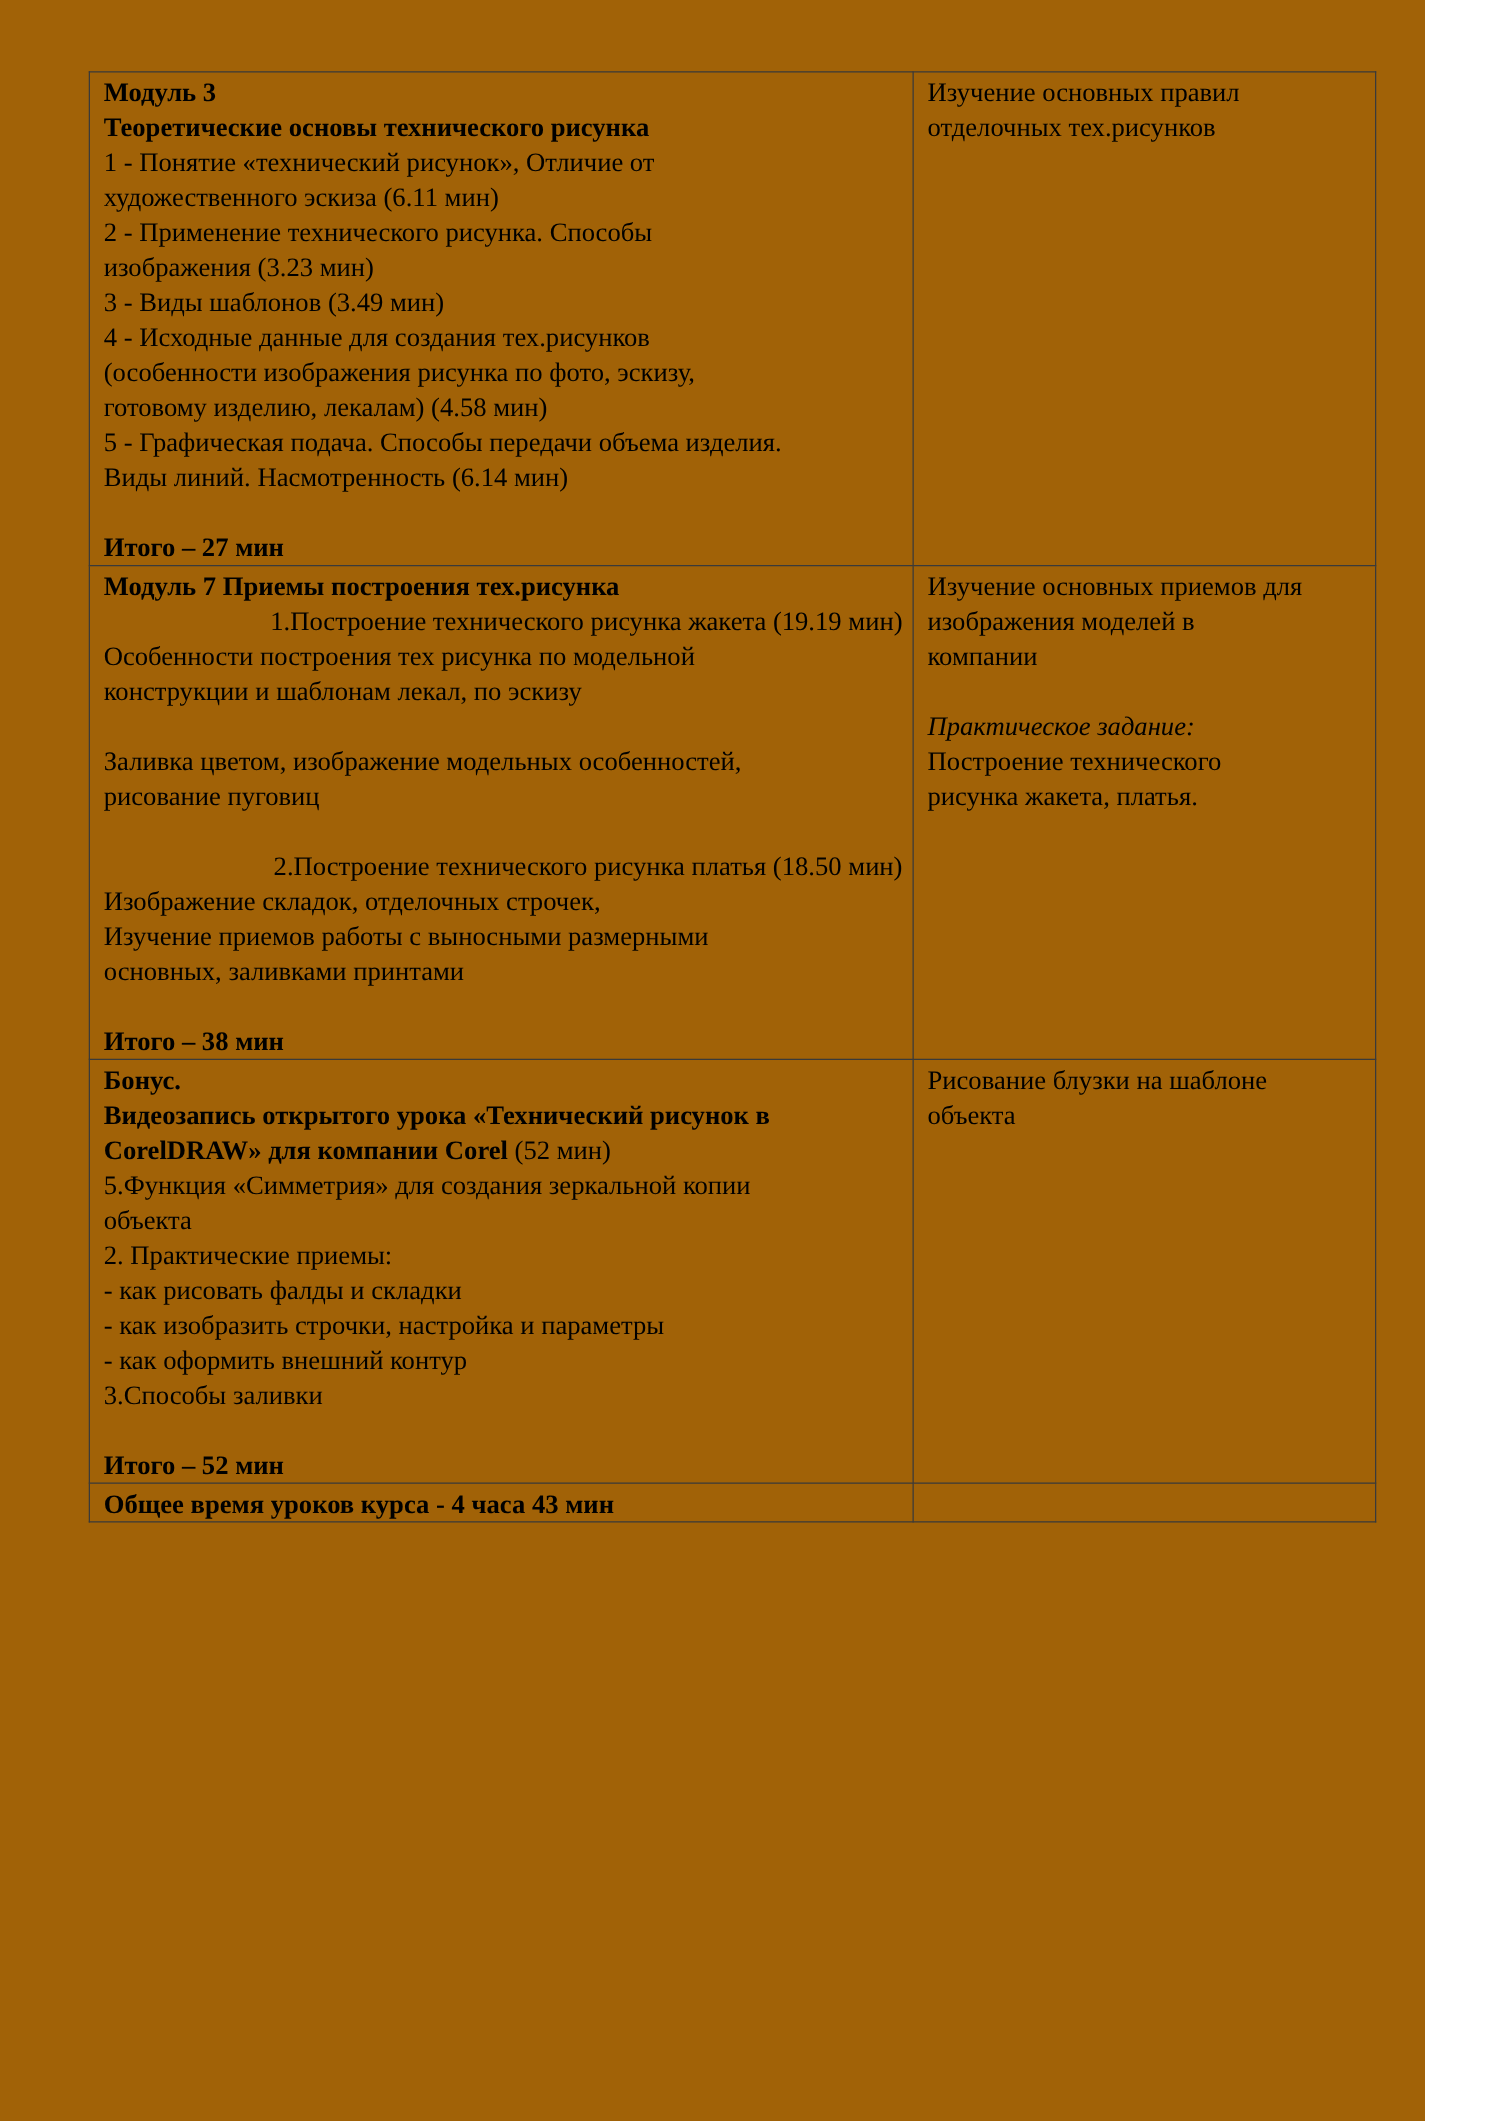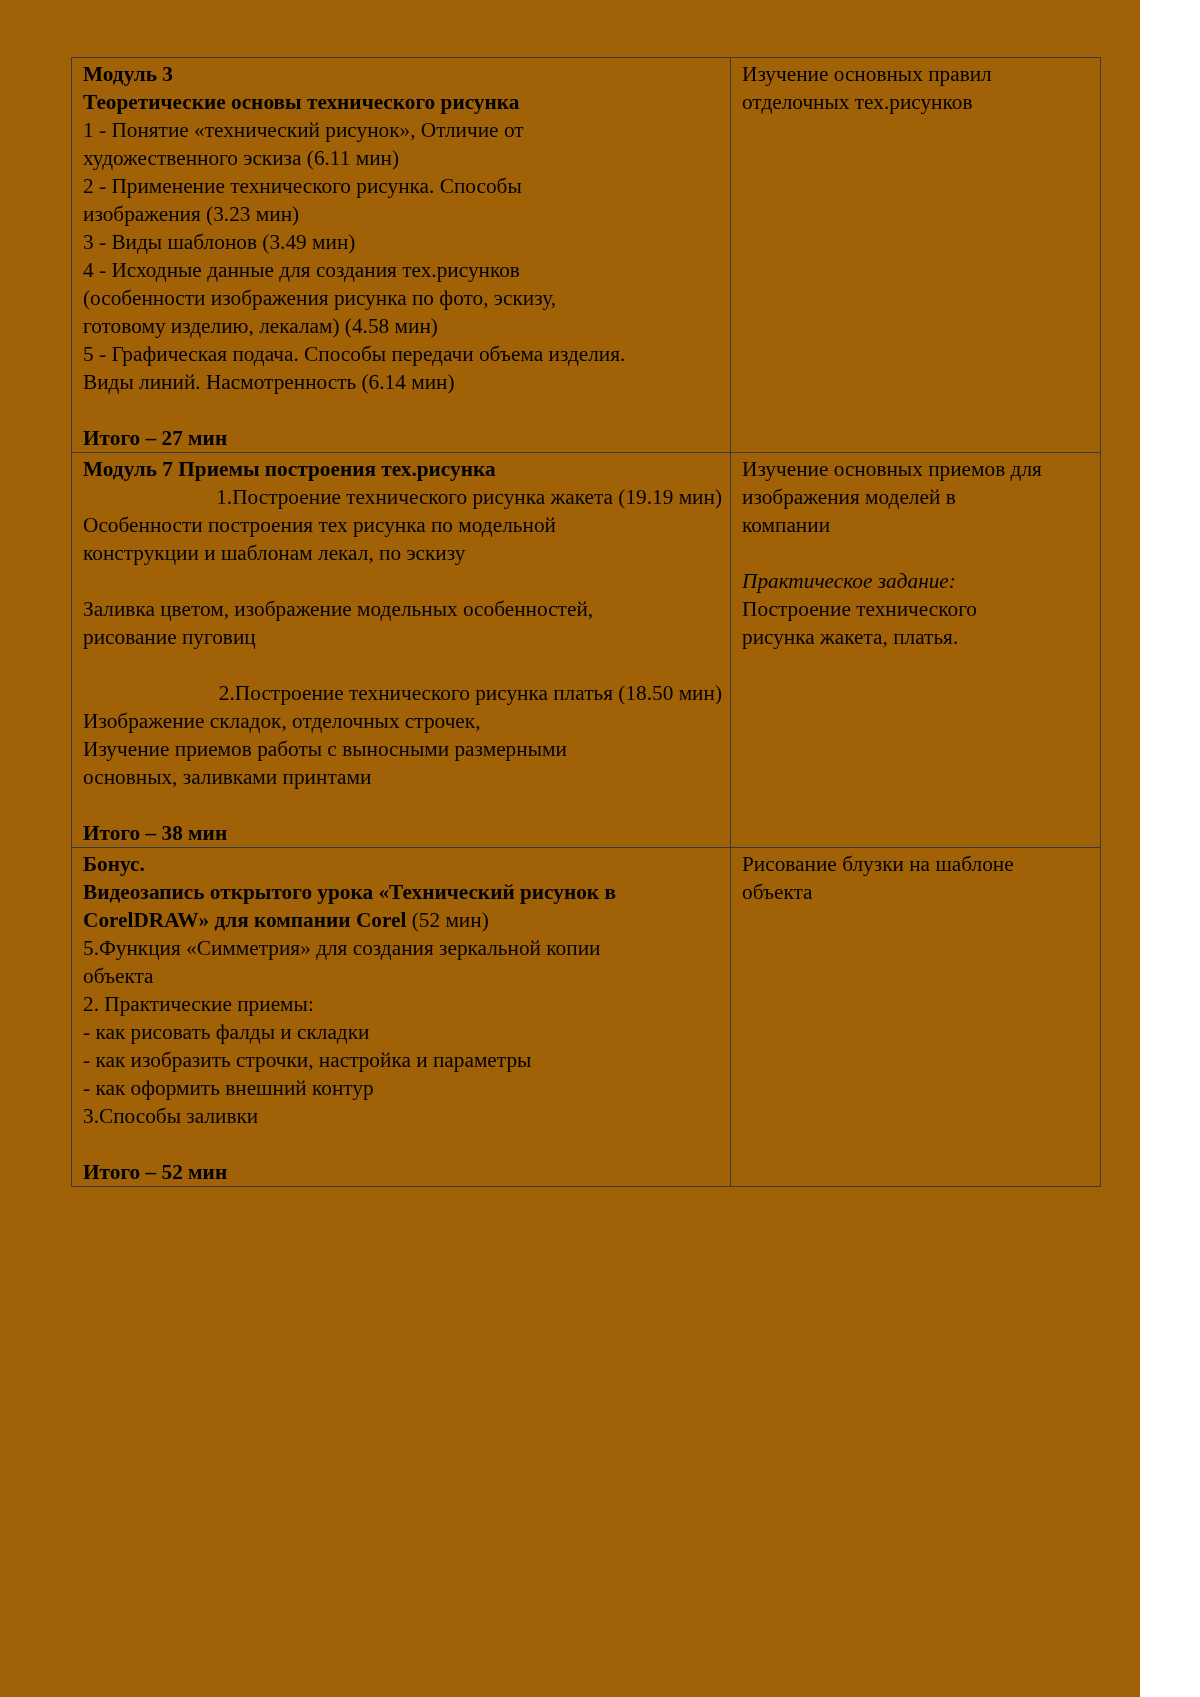--- a/index.html
+++ b/index.html
@@ -102,15 +102,23 @@
         <span class="line">3.Способы заливки</span>
         <div class="gap"></div>
         <span class="line b">Итого – 52 мин</span>
       </td>
       <td>
         <span class="line">Рисование блузки на шаблоне</span>
         <span class="line">объекта</span>
       </td>
     </tr>
 
+    <tr class="r4">
+      <td>
+        <span class="line b">Общее время уроков курса  - 4 часа 43 мин</span>
+      </td>
+      <td>
+        <span class="line"></span>
+      </td>
+    </tr>
   </tbody>
     </table>
 </div>
 
 </body></html>

